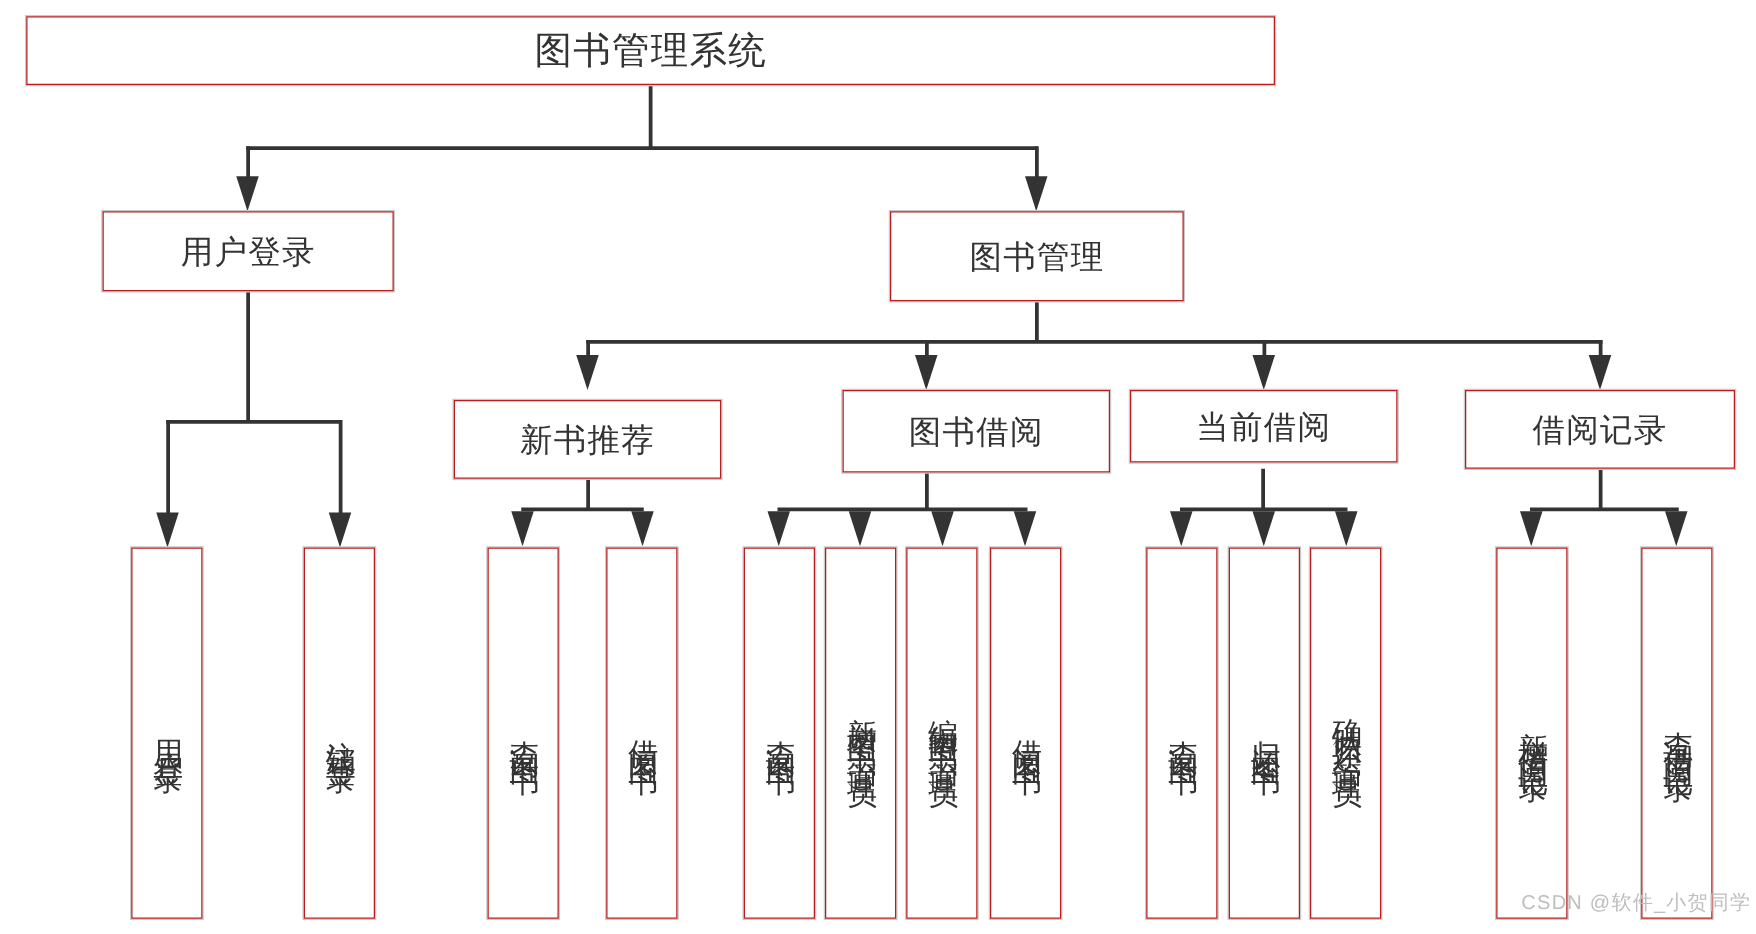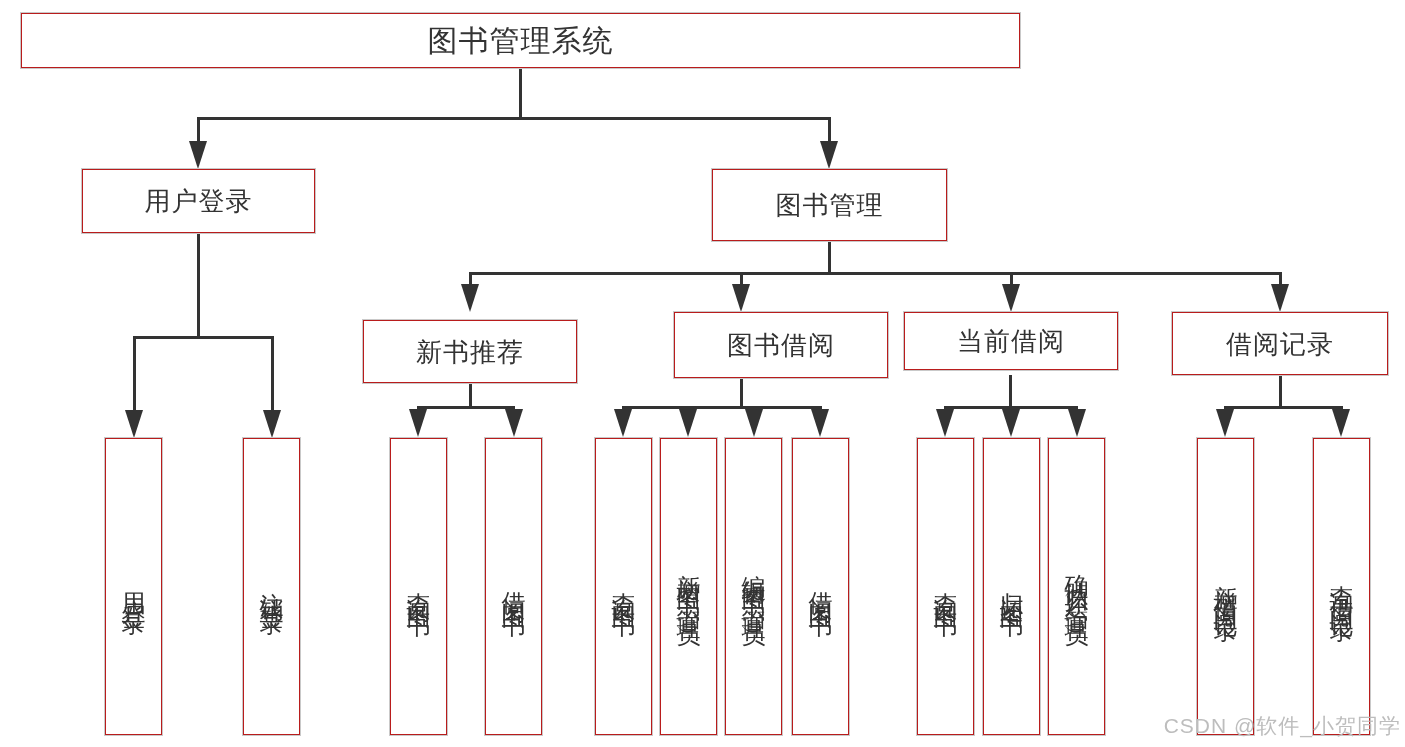--- a/index.html
+++ b/index.html
@@ -42,21 +42,21 @@
   .arrow{
     position:absolute;
     width:0;height:0;
     border-left:9px solid transparent;
     border-right:9px solid transparent;
     border-top:28px solid #333333;
   }
   .watermark{
     position:absolute;
     top:712px;right:4px;
-    font-size:21px;
+    font-size:16px;
     letter-spacing:1px;
     color:#bdbdbd;
     white-space:nowrap;
     margin-left:44px;
   }
 </style>
 </head>
 <body>
 
 <div id="canvas">

